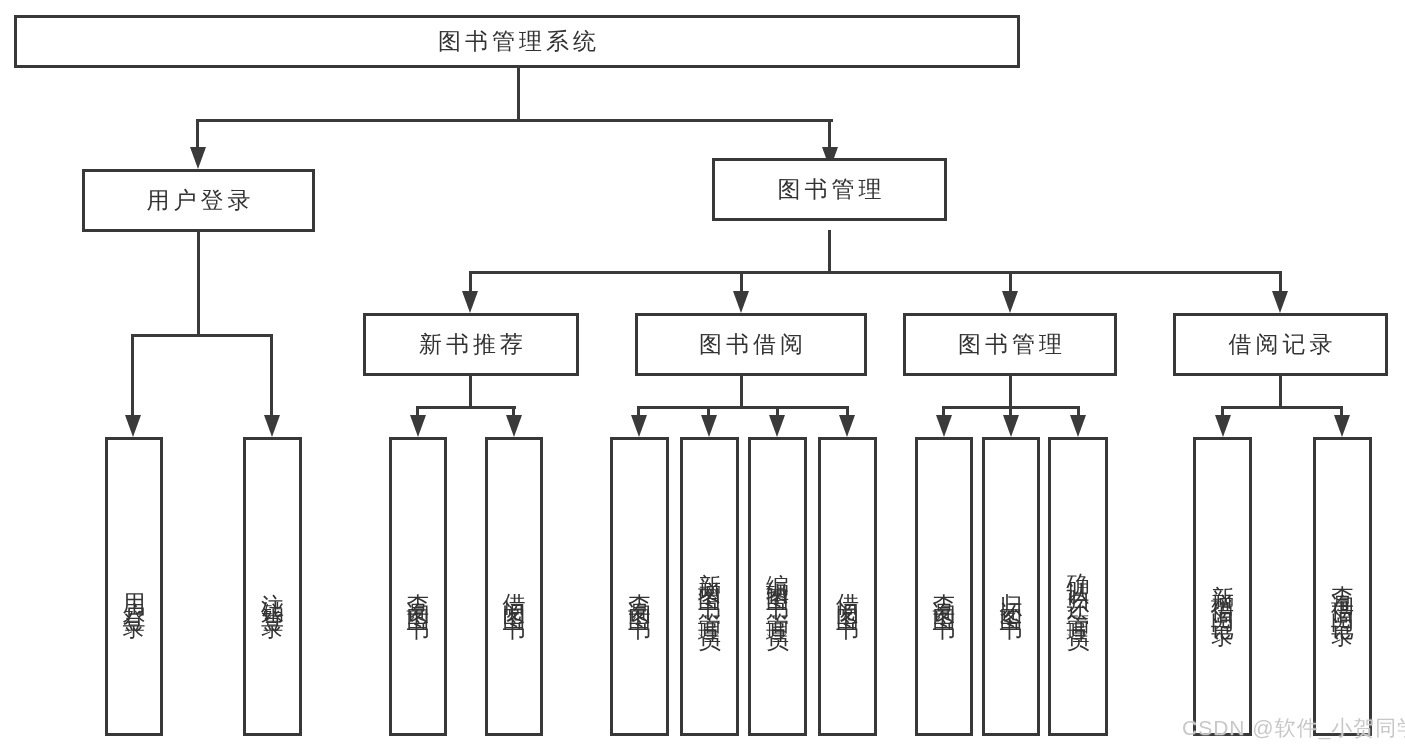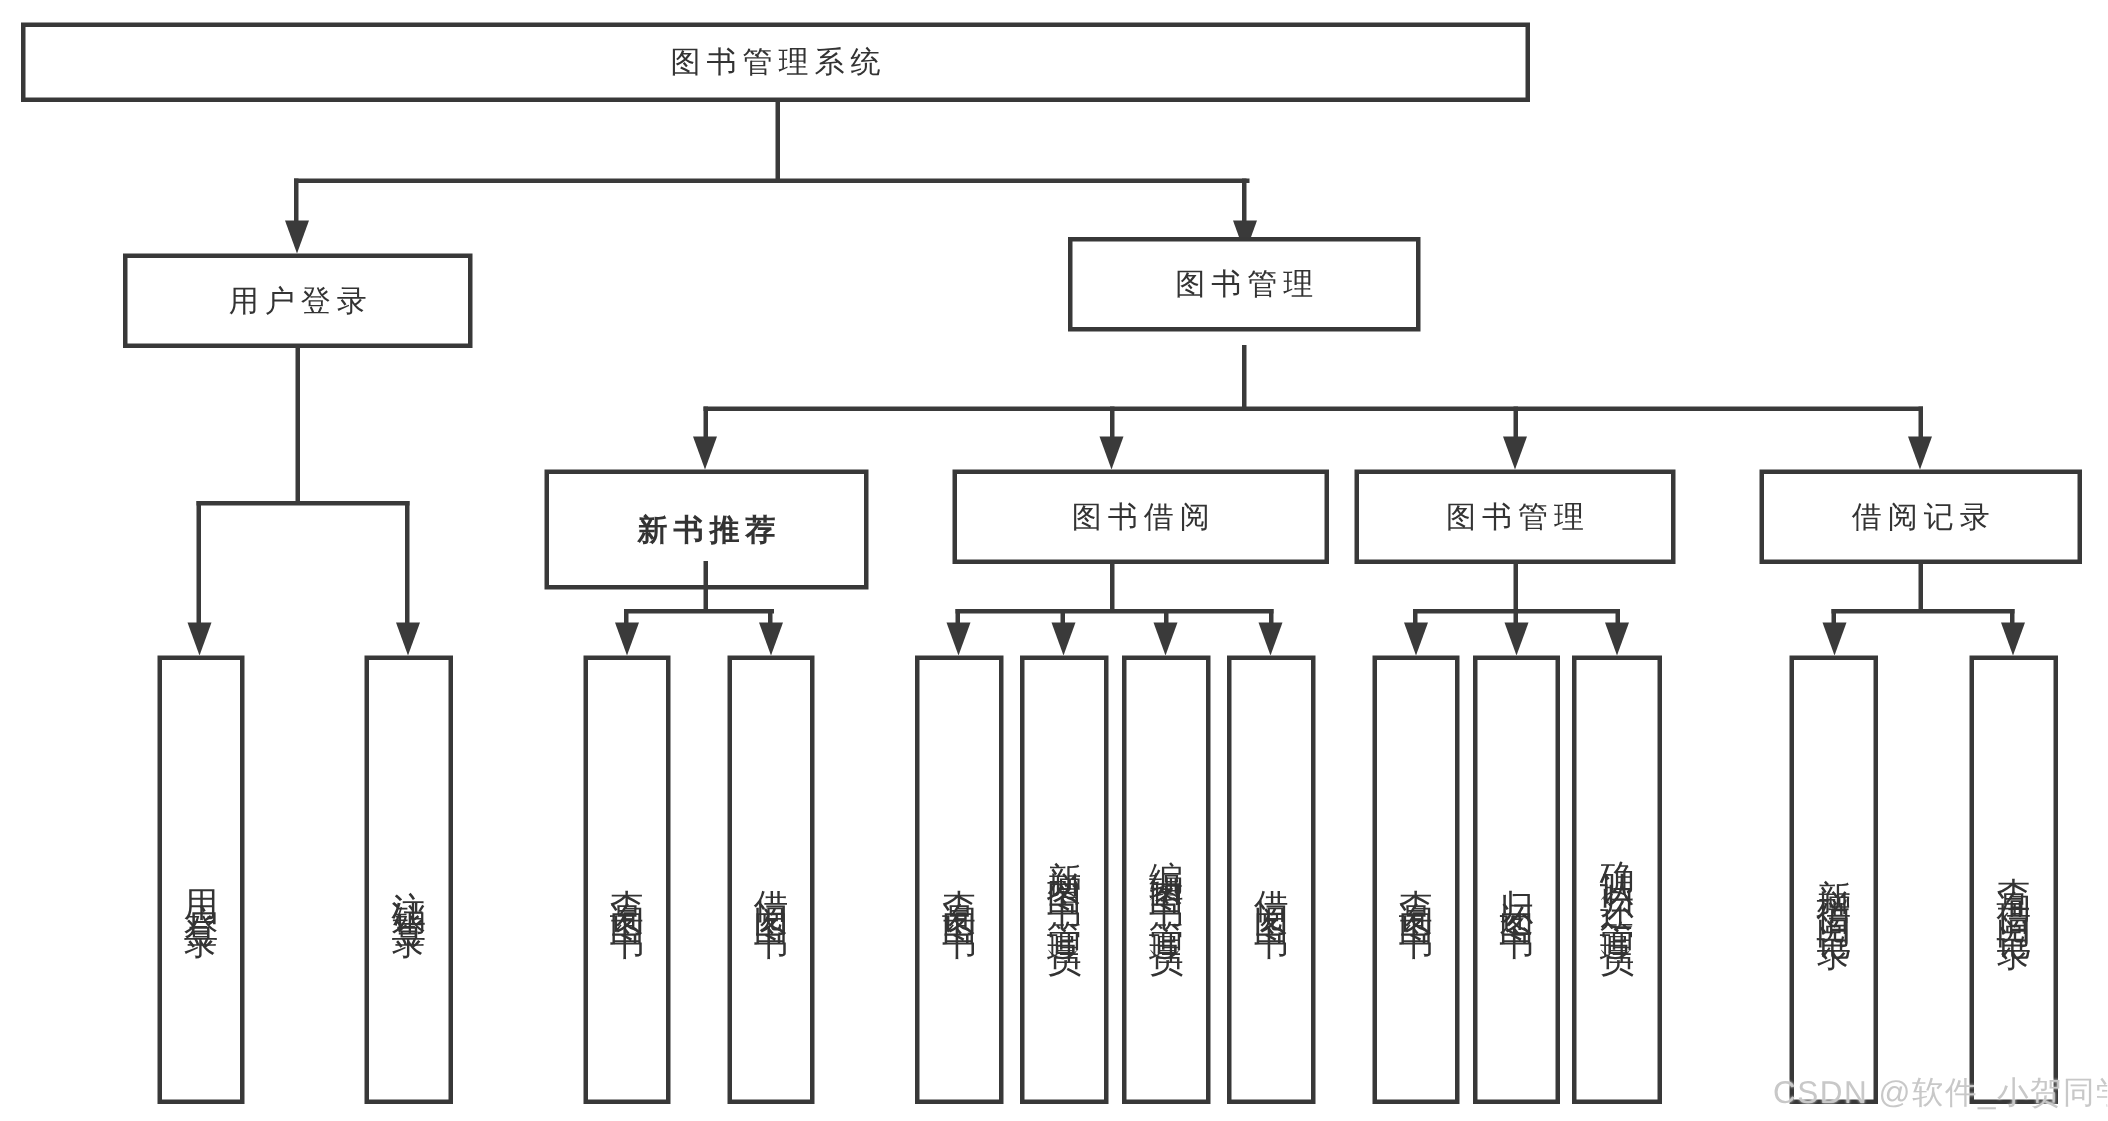--- a/index.html
+++ b/index.html
@@ -6,21 +6,21 @@
   .stage {
     position:relative; width:1405px; height:747px; background:#ffffff;
     font-family:"Liberation Sans", sans-serif; overflow:hidden;
   }
   .box {
     position:absolute; box-sizing:border-box;
     border:3px solid #383838; background:#ffffff;
     display:flex; align-items:center; justify-content:center;
     color:#333333;
   }
-  .hlabel { font-size:20px; letter-spacing:4px; text-indent:4px; white-space:nowrap; }
+  .hlabel { font-size:23px; letter-spacing:4px; text-indent:4px; white-space:nowrap; }
   .vbox .vlabel {
     writing-mode:vertical-rl; text-orientation:mixed;
     font-size:23px; letter-spacing:8px; line-height:1;
     color:#333333; padding-top:8px;
   }
   .vl { position:absolute; width:3px; background:#3a3a3a; }
   .hl { position:absolute; height:3px; background:#3a3a3a; }
   .arw {
     position:absolute; width:0; height:0;
     border-left:8px solid transparent; border-right:8px solid transparent;
@@ -66,24 +66,24 @@
   <div class="hl" style="left:469px; top:271px; width:813px;"></div>
   <div class="vl" style="left:469px; top:271px; height:22px;"></div>
   <div class="vl" style="left:740px; top:271px; height:22px;"></div>
   <div class="vl" style="left:1009px; top:271px; height:22px;"></div>
   <div class="vl" style="left:1279px; top:271px; height:22px;"></div>
   <div class="arw" style="left:462px; top:291px;"></div>
   <div class="arw" style="left:733px; top:291px;"></div>
   <div class="arw" style="left:1002px; top:291px;"></div>
   <div class="arw" style="left:1272px; top:291px;"></div>
 
-  <div class="box" style="left:363px; top:313px; width:216px; height:80px;font-weight:bold;">
+  <div class="box" style="left:363px; top:313px; width:216px; height:63px;">
     <span class="hlabel">新书推荐</span>
   </div>
-  <div class="box" style="left:635px; top:313px; width:251px; height:63px;">
+  <div class="box" style="left:635px; top:313px; width:232px; height:63px;">
     <span class="hlabel">图书借阅</span>
   </div>
   <div class="box" style="left:903px; top:313px; width:214px; height:63px;">
     <span class="hlabel">图书管理</span>
   </div>
   <div class="box" style="left:1173px; top:313px; width:215px; height:63px;">
     <span class="hlabel">借阅记录</span>
   </div>
 
   <div class="vl" style="left:469px; top:374px; height:34px;"></div>

